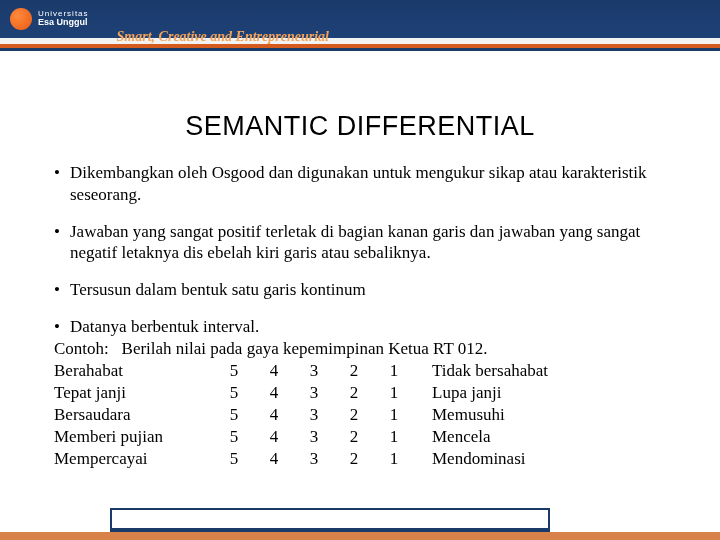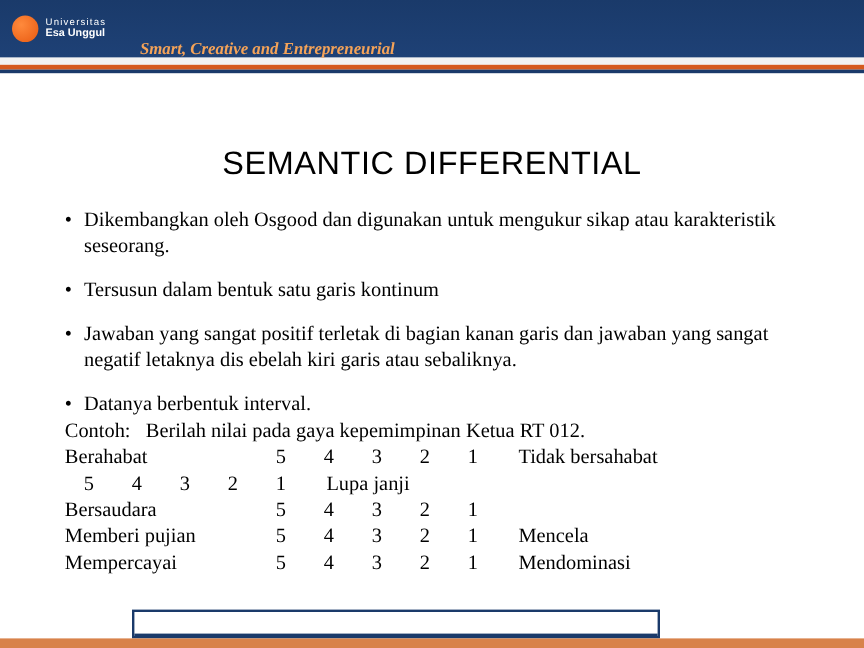--- a/index.html
+++ b/index.html
@@ -5,21 +5,21 @@
   * { box-sizing: border-box; margin: 0; padding: 0; }
   body {
     width: 720px;
     height: 540px;
     background: #fff;
     font-family: "Times New Roman", Times, serif;
     overflow: hidden;
     position: relative;
   }
   .header {
-    height: 48px;
+    height: 38px;
     background: linear-gradient(to bottom, #1a3a6a 0%, #1e4176 100%);
     display: flex;
     align-items: center;
     padding-left: 10px;
     color: #fff;
   }
   .logo-area {
     display: flex;
     align-items: center;
     gap: 6px;
@@ -161,55 +161,57 @@
 </div>
 <div class="bar1"></div>
 <div class="bar2"></div>
 <div class="bar3"></div>
 
 <div class="content">
   <h1 class="title">SEMANTIC DIFFERENTIAL</h1>
 
   <ul class="bullets">
     <li>Dikembangkan oleh Osgood dan digunakan untuk mengukur sikap atau karakteristik seseorang.</li>
+    <li>Jawaban yang sangat positif terletak di bagian kanan garis dan jawaban yang sangat negatif letaknya dis ebelah kiri garis atau sebaliknya.</li>
     <li>Tersusun dalam bentuk satu garis kontinum</li>
-    <li>Jawaban yang sangat positif terletak di bagian kanan garis dan jawaban yang sangat negatif letaknya dis ebelah kiri garis atau sebaliknya.</li>
     <li>Datanya berbentuk interval.</li>
   </ul>
 
   <div class="contoh">
     <span>Contoh:</span>&nbsp;&nbsp;
     <span>Berilah nilai pada gaya kepemimpinan Ketua RT 012.</span>
   </div>
 
   <div class="scale-rows">
     <div class="scale-row">
       <span class="left">Berahabat</span>
       <span class="num">5</span>
       <span class="num">4</span>
       <span class="num">3</span>
       <span class="num">2</span>
       <span class="num">1</span>
       <span class="right">Tidak bersahabat</span>
     </div>
     <div class="scale-row">
+      <span class="left">Tepat janji</span>
       <span class="num">5</span>
       <span class="num">4</span>
       <span class="num">3</span>
       <span class="num">2</span>
       <span class="num">1</span>
       <span class="right">Lupa janji</span>
     </div>
     <div class="scale-row">
       <span class="left">Bersaudara</span>
       <span class="num">5</span>
       <span class="num">4</span>
       <span class="num">3</span>
       <span class="num">2</span>
       <span class="num">1</span>
+      <span class="right">Memusuhi</span>
     </div>
     <div class="scale-row">
       <span class="left">Memberi pujian</span>
       <span class="num">5</span>
       <span class="num">4</span>
       <span class="num">3</span>
       <span class="num">2</span>
       <span class="num">1</span>
       <span class="right">Mencela</span>
     </div>

